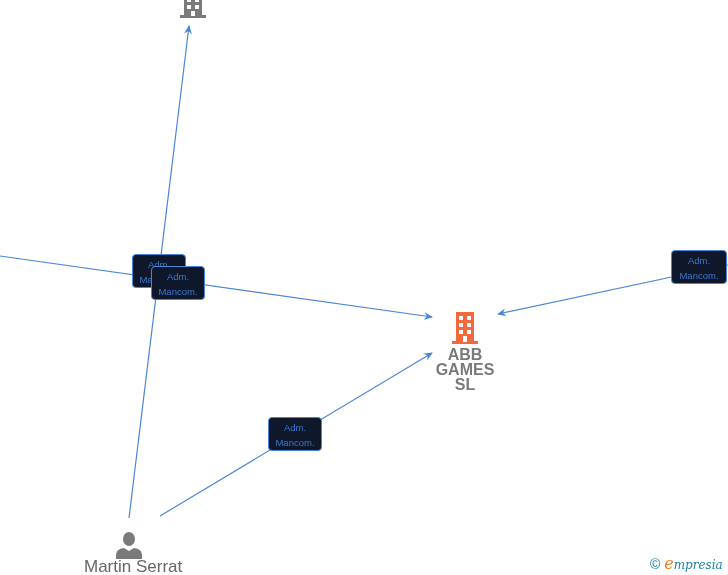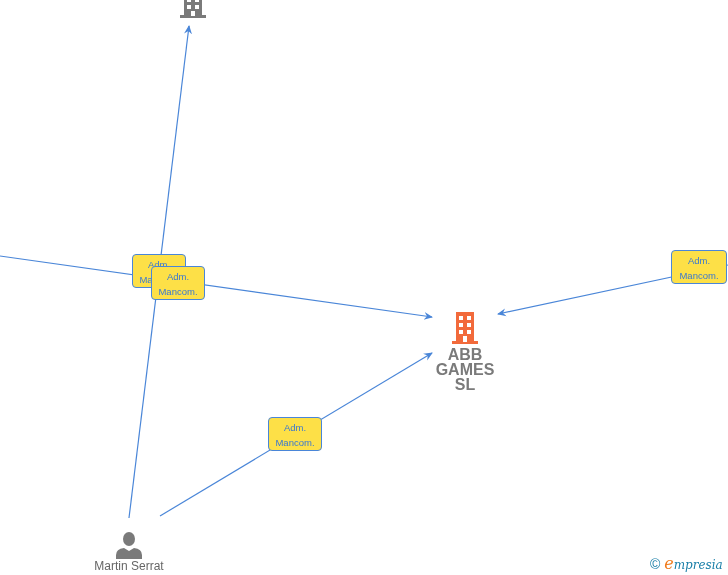--- a/index.html
+++ b/index.html
@@ -1,27 +1,27 @@
 <!DOCTYPE html>
 <html><head>
   <meta charset="utf-8">
   <style>
     html, body { margin: 0; padding: 0; background: #ffffff; }
     body { width: 728px; height: 575px; position: relative; overflow: hidden; font-family: "Liberation Sans", sans-serif; }
     svg.edges { position: absolute; left: 0; top: 0; width: 728px; height: 575px; }
     .label-box {
       position: absolute; width: 54px; height: 34px; box-sizing: border-box;
-      border: 1px solid #4a86d8; border-radius: 4px; background: #fde047;
+      border: 1px solid #4a86d8; border-radius: 4px; background: #0f172a;
       color: #3a78d0; font-size: 9.5px; line-height: 15px; text-align: center;
       padding-top: 2px;
     }
     .label-box span { display: block; }
     .node { position: absolute; text-align: center; }
     .node-label { color: #7a7a7a; font-size: 16px; font-weight: bold; line-height: 15px; }
-    .person-label { color: #666; font-size: 12px; line-height: 13px; white-space: nowrap; }
+    .person-label { color: #666; font-size: 17px; line-height: 13px; white-space: nowrap; }
     .footer { position: absolute; left: 650px; top: 554px; font-size: 14px; color: #1a7fa8; }
     .footer .brand { font-family: "DejaVu Serif", serif; font-style: italic; font-size: 12px; color: #1a7fa8; }
     .footer .brand .e { color: #f07a1a; font-size: 16px; }
   </style>
 </head>
 <body>
 
 <svg class="edges" viewBox="0 0 728 575">
   <defs>
     <marker id="arrow" markerWidth="10" markerHeight="10" refX="8" refY="5" orient="auto" markerUnits="userSpaceOnUse">

